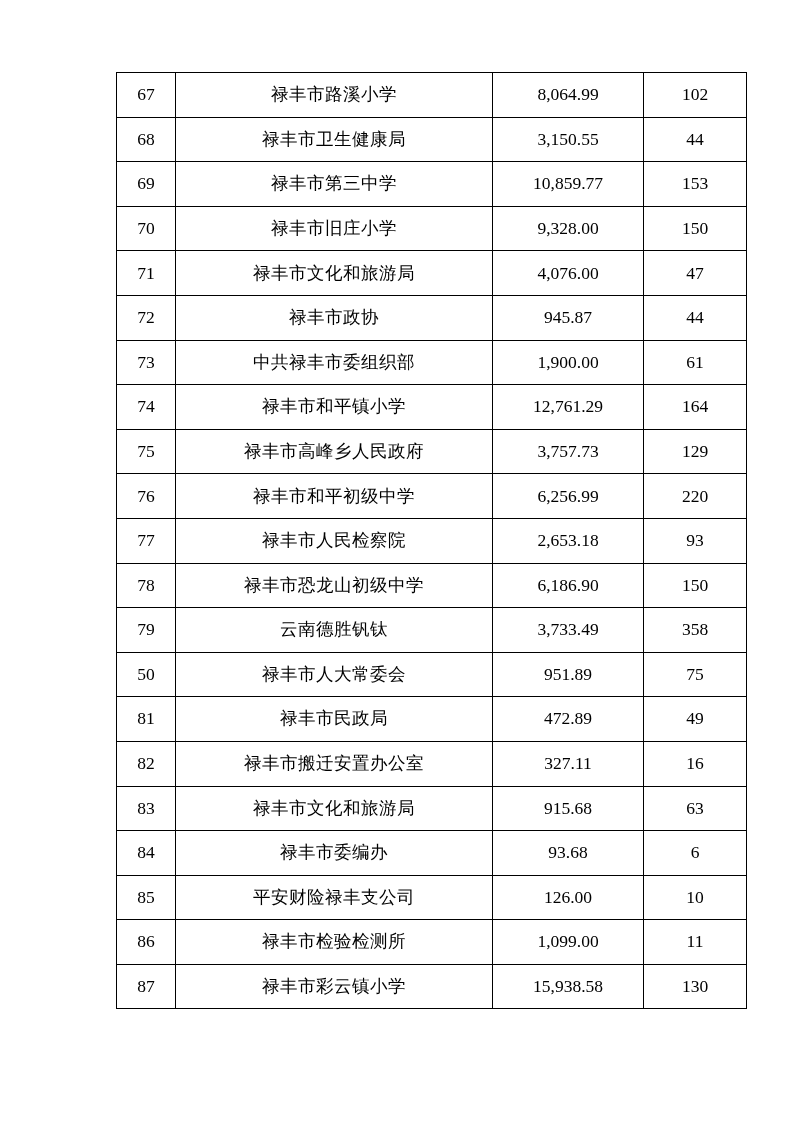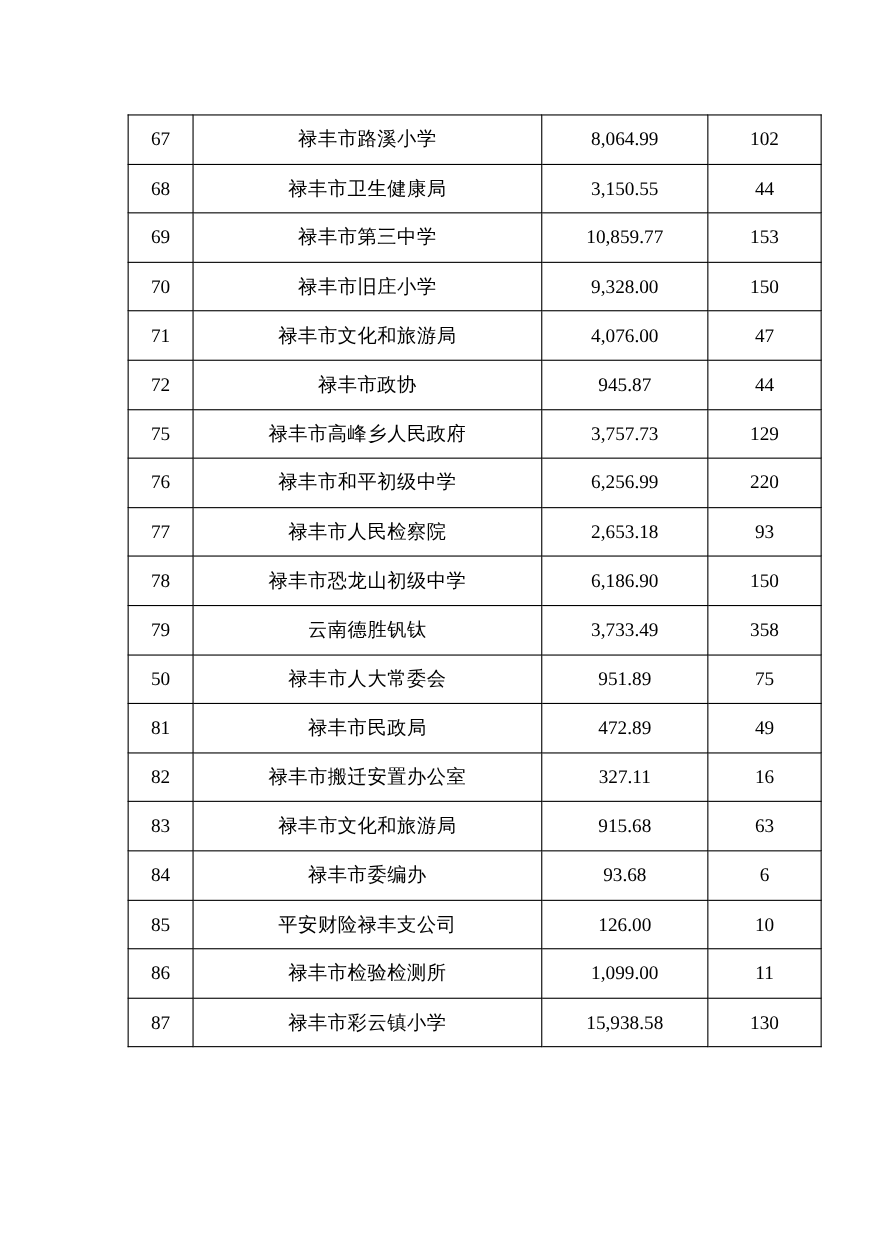--- a/index.html
+++ b/index.html
@@ -18,21 +18,21 @@
     position: absolute;
     left: 0;
     top: 0;
     width: 793px;
     height: 1122px;
     background: #ffffff;
   }
   .table-wrap {
     position: absolute;
     left: 92px;
-    top: 104px;
+    top: 72px;
     width: 610px;
     padding-left: 24px;
   }
   table.data-table {
     border-collapse: collapse;
     width: 610px;
     table-layout: fixed;
   }
   table.data-table td {
     border: 1px solid #000000;
@@ -93,20 +93,32 @@
           <td class="col-index">71</td>
           <td class="col-name">禄丰市文化和旅游局</td>
           <td class="col-amount">4,076.00</td>
           <td class="col-count">47</td>
         </tr>
         <tr>
           <td class="col-index">72</td>
           <td class="col-name">禄丰市政协</td>
           <td class="col-amount">945.87</td>
           <td class="col-count">44</td>
+        </tr>
+        <tr>
+          <td class="col-index">73</td>
+          <td class="col-name">中共禄丰市委组织部</td>
+          <td class="col-amount">1,900.00</td>
+          <td class="col-count">61</td>
+        </tr>
+        <tr>
+          <td class="col-index">74</td>
+          <td class="col-name">禄丰市和平镇小学</td>
+          <td class="col-amount">12,761.29</td>
+          <td class="col-count">164</td>
         </tr>
         <tr>
           <td class="col-index">75</td>
           <td class="col-name">禄丰市高峰乡人民政府</td>
           <td class="col-amount">3,757.73</td>
           <td class="col-count">129</td>
         </tr>
         <tr>
           <td class="col-index">76</td>
           <td class="col-name">禄丰市和平初级中学</td>

